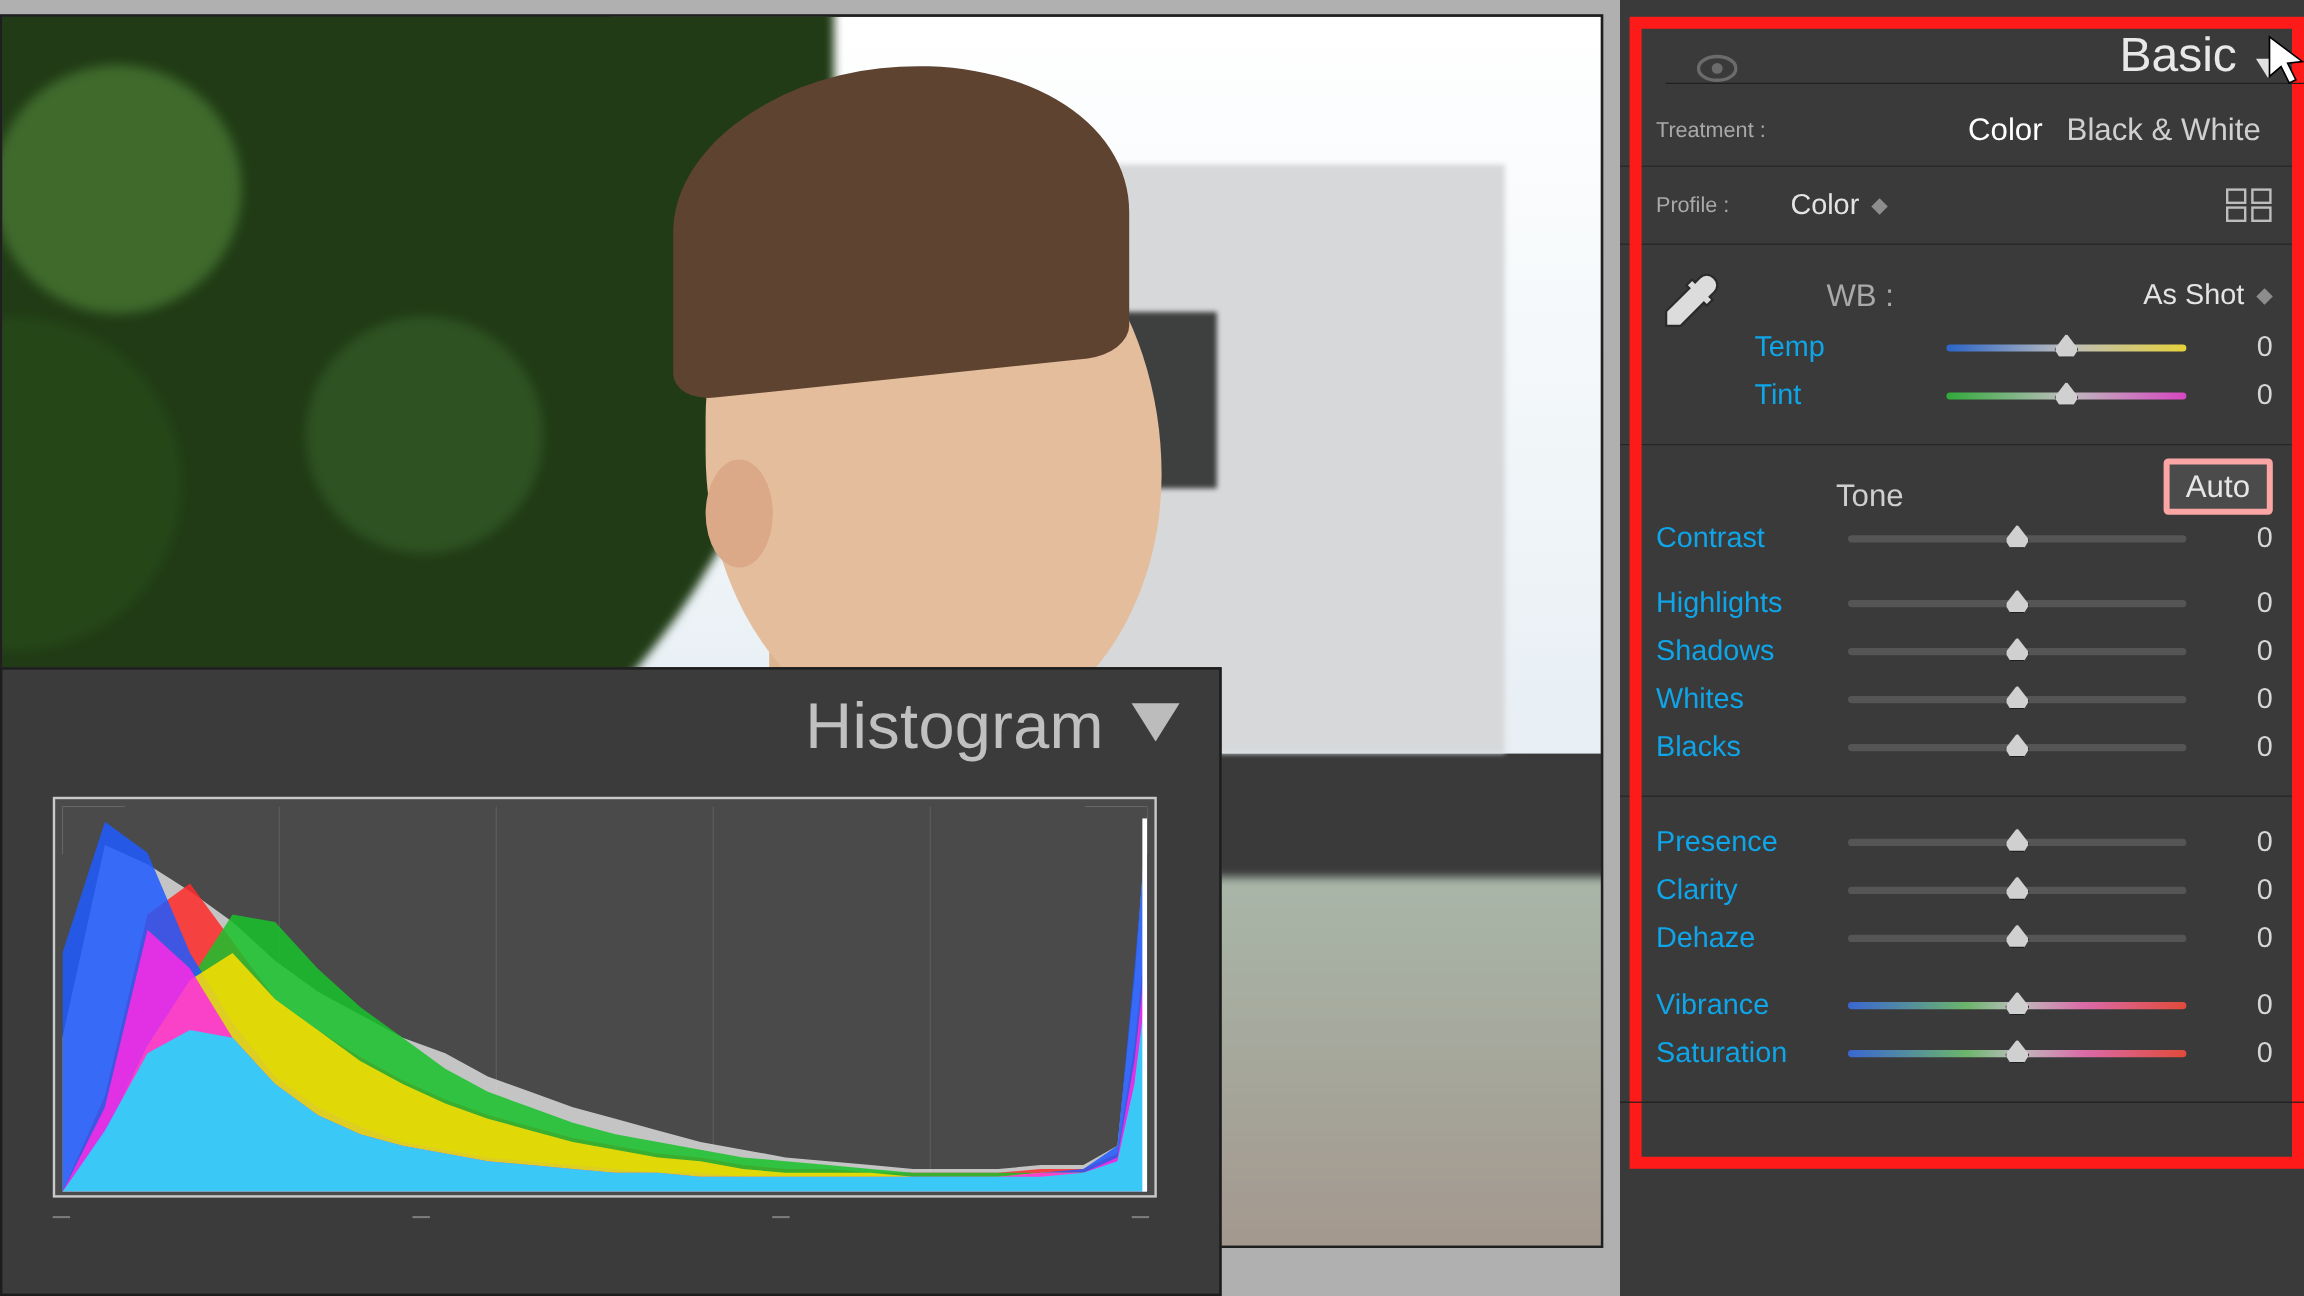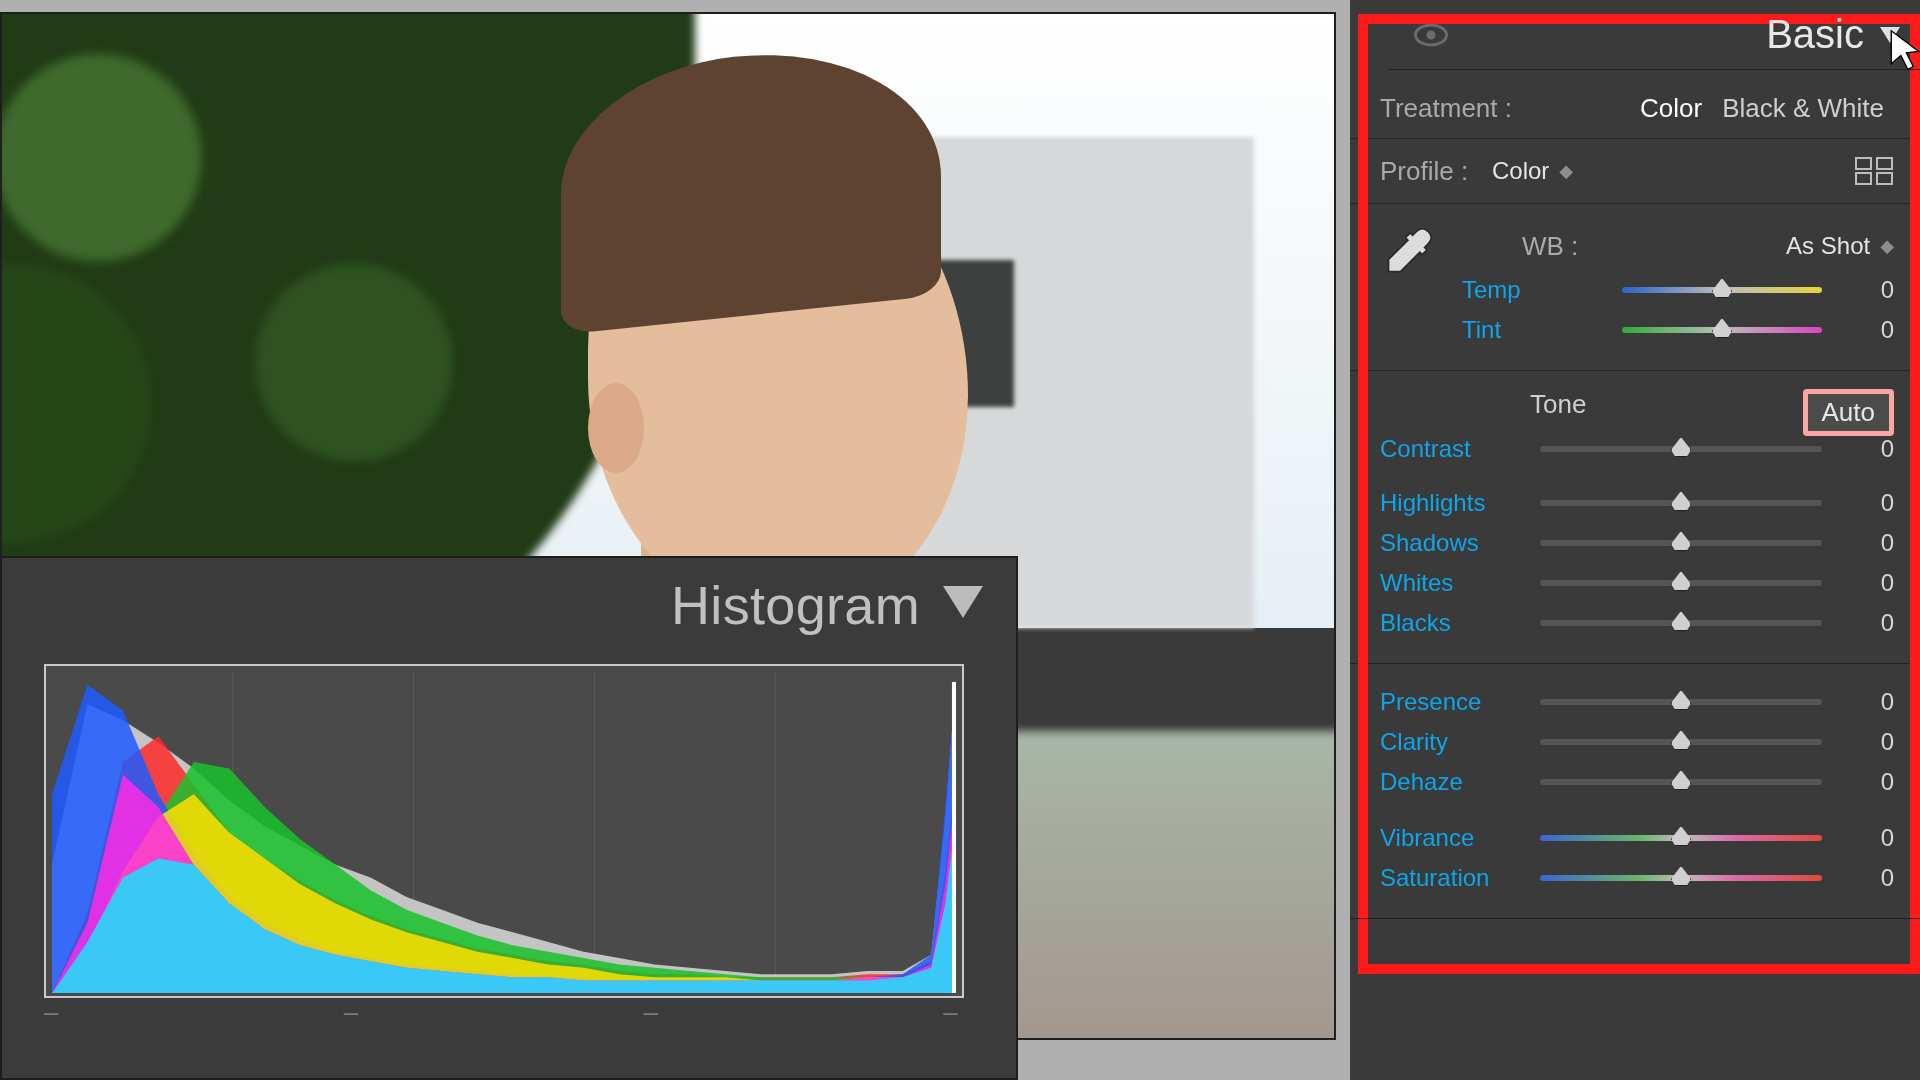--- a/index.html
+++ b/index.html
@@ -91,34 +91,34 @@
     background: #3a3a3a;
     color: #b6b6b6;
     font-size: 24px;
   }
   .red-highlight{
     position:absolute; left:8px; top:14px; right:0; height:960px;
     border:10px solid #ff1a1a; pointer-events:none;
   }
 
   .panel-header{
-    position:relative; height:70px; display:flex; align-items:center;
+    position:relative; height:70px; display:flex; align-items:flex-end;
     border-bottom:1px solid #1f1f1f;
     padding:0 18px 0 26px;
     margin-left:38px;
   }
   .eye-toggle{ width:34px; height:24px; opacity:.6; }
   .eye-toggle svg{width:100%;height:100%;}
   .panel-header .title{ margin-left:auto; font-size:40px; color:#e8e8e8; }
   .panel-header .tri{ margin-left:14px; width:24px; height:24px; color:#e0e0e0;}
   .panel-header .tri svg{width:100%;height:100%;}
 
   .section{ padding: 18px 26px 20px 30px; border-bottom:1px solid #262626; }
   .row{ display:flex; align-items:center; height:40px; }
-  .row .lab{ width:112px; text-align:left; color:#a9a9a9; font-size:26px;}
+  .row .lab{ width:112px; text-align:left; color:#a9a9a9; font-size:18px;}
   .row .labR{ width:auto; color:#a9a9a9; font-size:26px;text-align:center;}
   .row .spacer{ flex:1; }
   .row .opt{ font-size:26px; color:#cfcfcf; padding:0 10px;}
   .row .opt.active{ color:#fff; }
   .row .grid-icon{ width:40px; height:30px; margin-left:auto;}
   .row .grid-icon svg{width:100%;height:100%; fill:none;stroke:#bdbdbd;stroke-width:2;}
 
   .dropdown{ display:inline-flex; align-items:center; gap:10px; color:#e4e4e4;}
   .dropdown .chev{ font-size:18px; color:#8d8d8d; }
 
@@ -136,21 +136,21 @@
   
   .track.temp{ background:linear-gradient(90deg,#2b64c9 0%, #bdbdbd 50%, #e6d23a 100%);}
   .track.tint{ background:linear-gradient(90deg,#2faa3a 0%, #bdbdbd 50%, #d646c0 100%);}
   .track.vib { background:linear-gradient(90deg,#3a66d1 0%, #6bb46b 35%, #bdbdbd 50%, #db6aa7 70%, #e04a3a 100%);}
   .track.sat { background:linear-gradient(90deg,#3a66d1 0%, #6bb46b 35%, #bdbdbd 50%, #db6aa7 70%, #e04a3a 100%);}
 
   .wb-row{ display:flex; align-items:flex-start; gap:24px; }
   .eyedrop{ width:58px; height:58px; transform:rotate(0deg); }
   .eyedrop svg{width:100%;height:100%;}
 
-  .section-title{ text-align:center; color:#cfcfcf; font-size:26px; height:40px; display:flex; align-items:flex-start;}
+  .section-title{ text-align:center; color:#cfcfcf; font-size:26px; height:40px; display:flex; align-items:flex-end;}
   .section-title .t{ flex:1; text-align:left; padding-left:150px;}
   .auto-btn{ font-size:26px; color:#e6e6e6; padding:3px 14px; border:5px solid #fca5a5; border-radius:4px; background:#4b4b4b;}
   .plain-center{ text-align:center; color:#cfcfcf; font-size:26px; padding:8px 0 12px 0;}
 
   .sub-panel{
     position:relative; height:62px; display:flex; align-items:center;
     padding:0 18px 0 26px; border-top:1px solid #1f1f1f;
   }
   .sub-panel .title{ margin-left:auto; font-size:34px; color:#9c9c9c; letter-spacing:.02em;}
   .sub-panel .tri{ margin-left:14px; width:22px; height:22px; color:#cfcfcf;}

